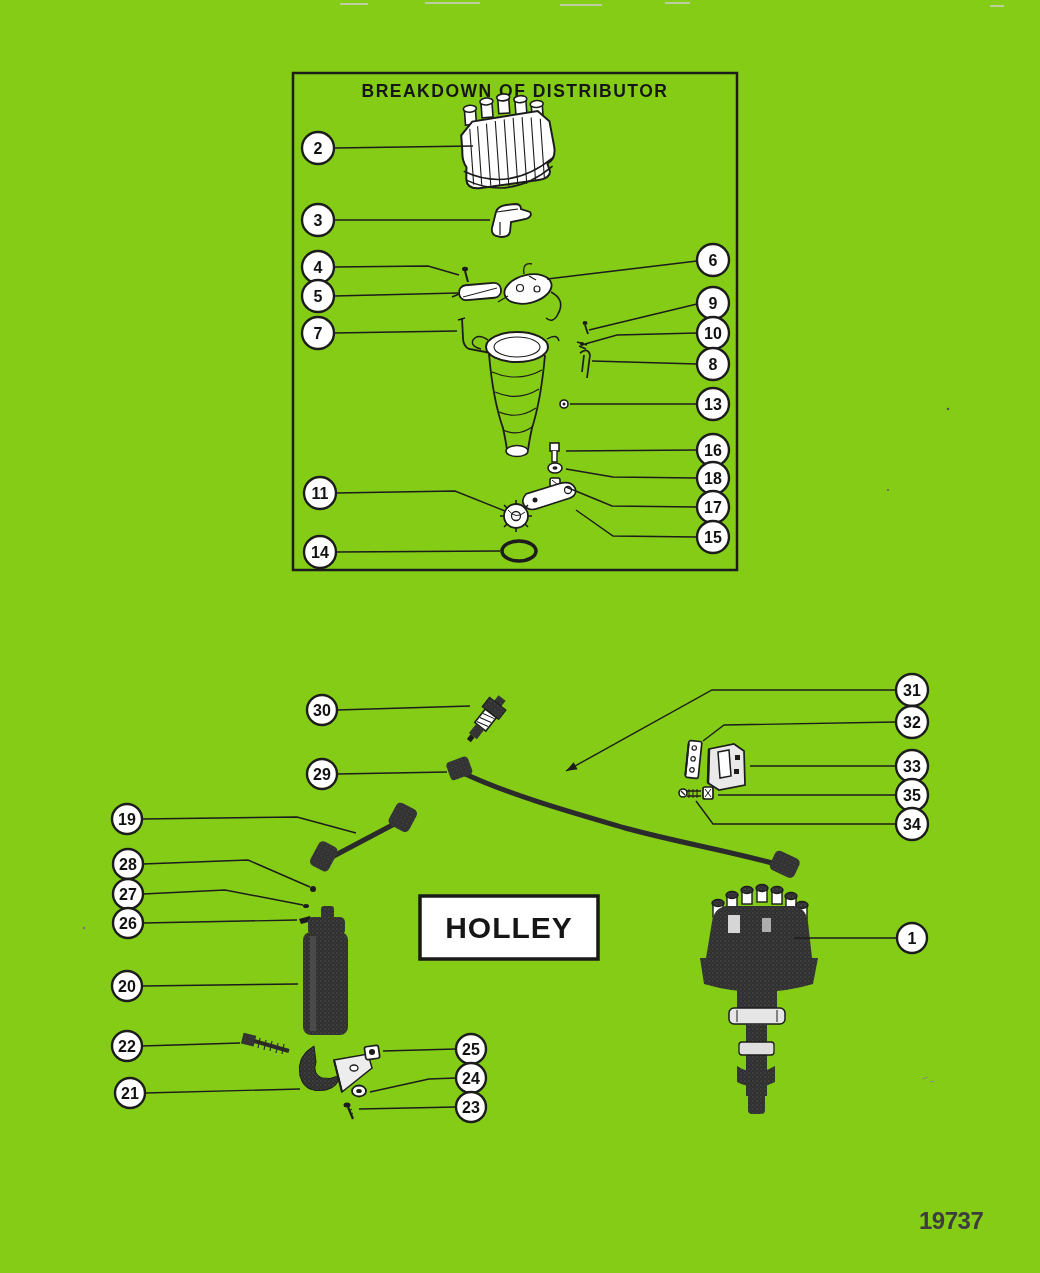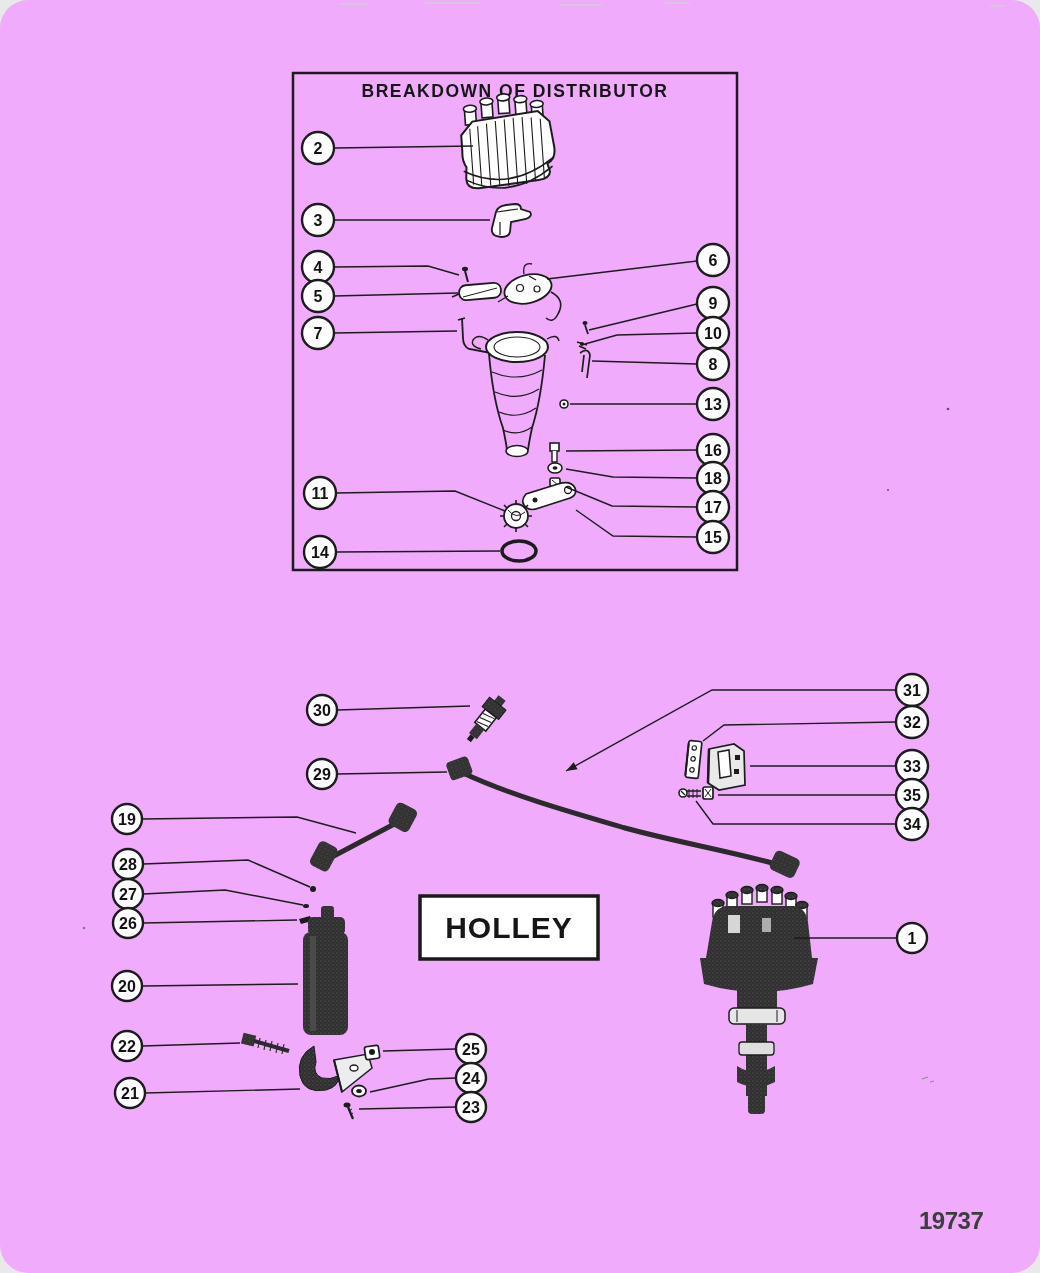--- a/index.html
+++ b/index.html
@@ -1,17 +1,17 @@
 <!DOCTYPE html>
 <html><head>
 <meta charset="utf-8">
 <style>
   html,body{margin:0;padding:0;background:#e9e9e9;}
-  .page{position:relative;width:1040px;height:1273px;background:#f0abfc;margin:0 auto;overflow:hidden;
-        font-family:"Liberation Sans",sans-serif;border-radius:28px;}
+  .page{position:relative;width:1040px;height:1273px;background:#84cc16;margin:0 auto;overflow:hidden;
+        font-family:"Liberation Sans",sans-serif;}
   svg{display:block}
   .leader{fill:none;stroke:#1c1c1c;stroke-width:1.4px;}
   .callout-circle{fill:#ffffff;stroke:#1c1c1c;stroke-width:2.4px;}
   .callout-num{font-family:"Liberation Sans",sans-serif;font-weight:700;font-size:16px;fill:#111;text-anchor:middle;}
   .panel-title{font-family:"Liberation Sans",sans-serif;font-weight:700;font-size:17.5px;letter-spacing:1.5px;fill:#161616;text-anchor:middle;}
   .brand-text{font-family:"Liberation Sans",sans-serif;font-weight:700;font-size:30px;letter-spacing:1px;fill:#161616;text-anchor:middle;}
   .fig-num{font-family:"Liberation Sans",sans-serif;font-weight:700;font-size:24px;letter-spacing:-0.5px;fill:#3d3d3d;}
   .ink{stroke:#1c1c1c;fill:none;}
   .wht{fill:#fff;stroke:#1c1c1c;}
 </style>

